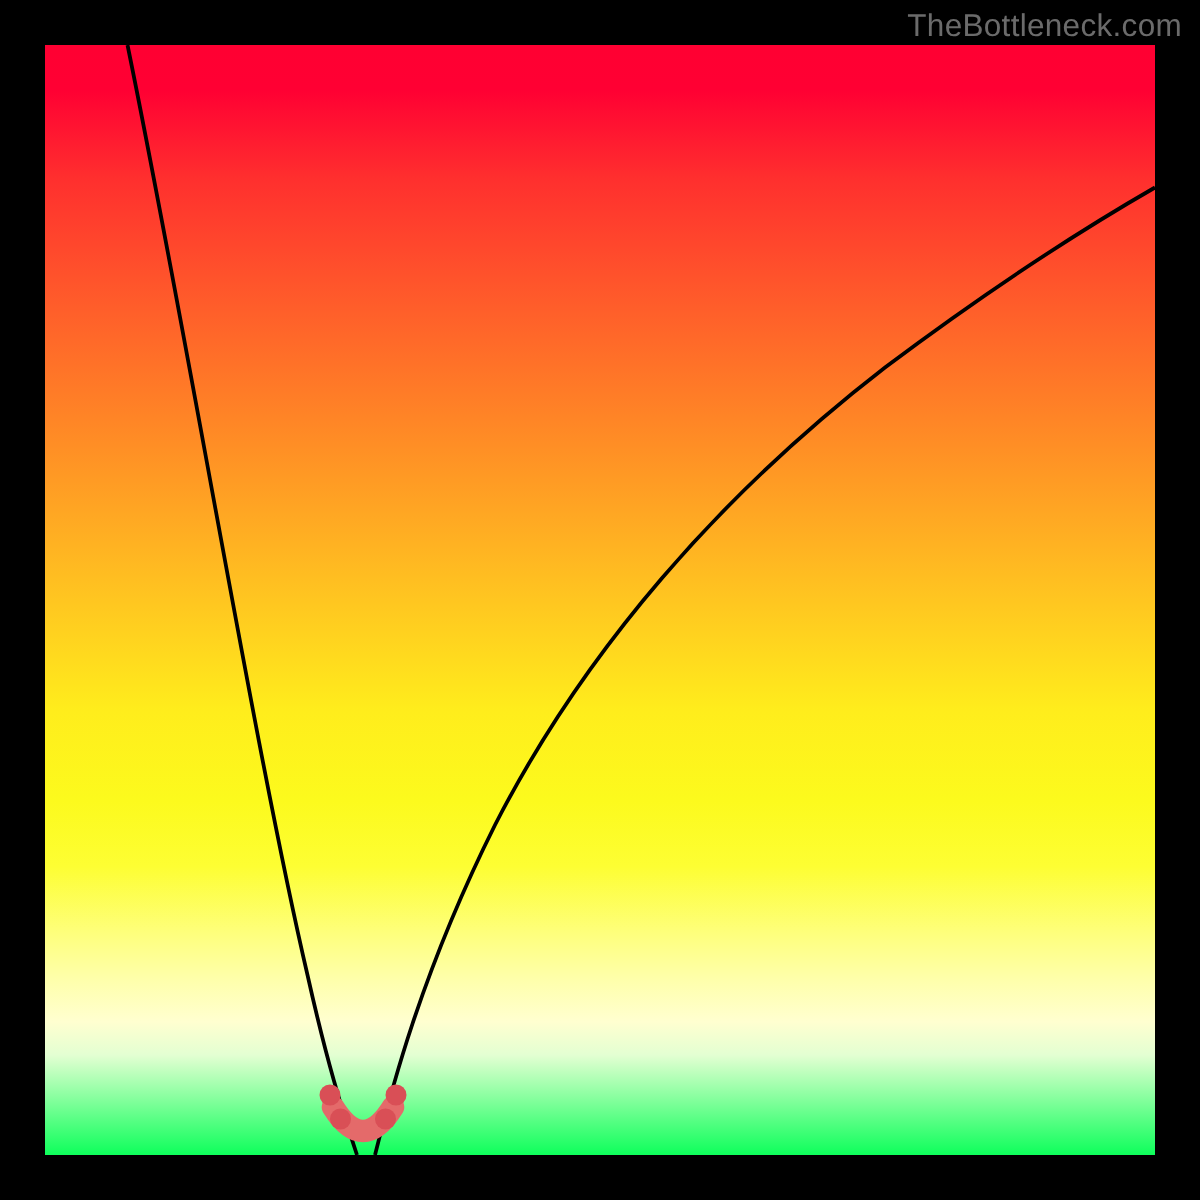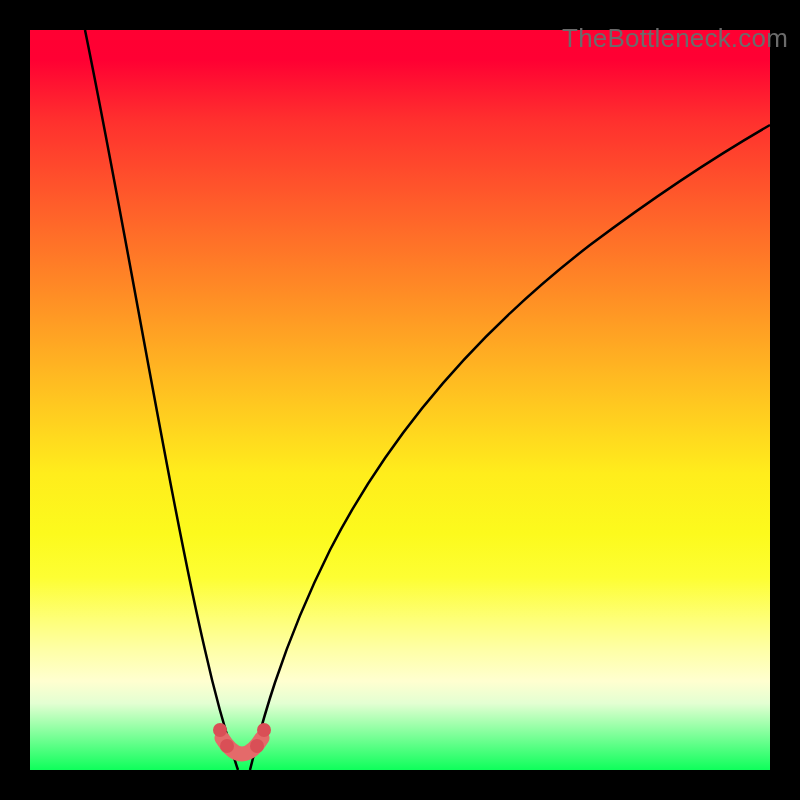--- a/index.html
+++ b/index.html
@@ -29,24 +29,24 @@
       #feff7c 80%,
       #feffa9 84%,
       #ffffd0 88%,
       #e3ffd2 91%,
       #9cffaa 94%,
       #54ff82 97%,
       #0eff5b 100%);
   }
   .watermark {
     position: absolute;
-    top: 23px;
+    top: 6px;
     right: 12px;
     font-family: Arial, Helvetica, sans-serif;
-    font-size: 26px;
+    font-size: 21px;
     color: #6b6b6b;
     letter-spacing: 0.2px;
   }
   svg.curve {
     position: absolute;
     left: 30px;
     top: 30px;
     width: 740px;
     height: 740px;
     overflow: visible;

